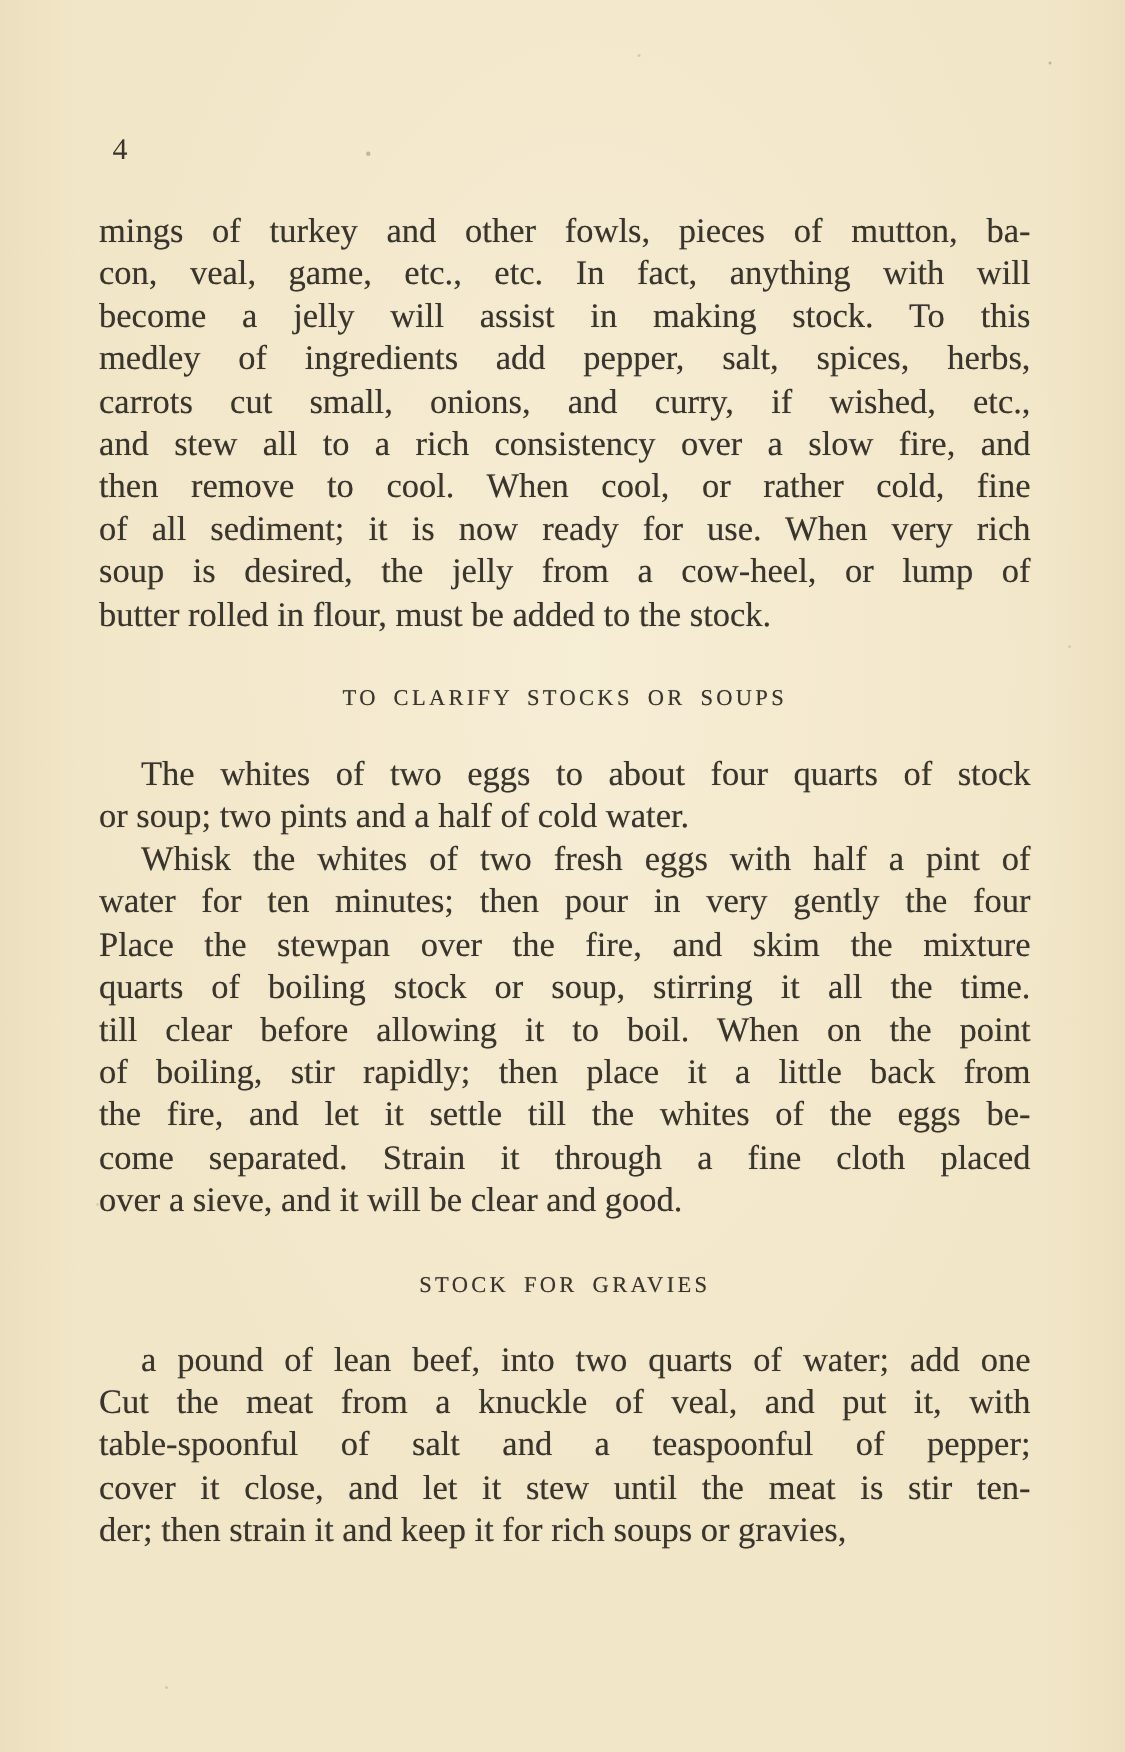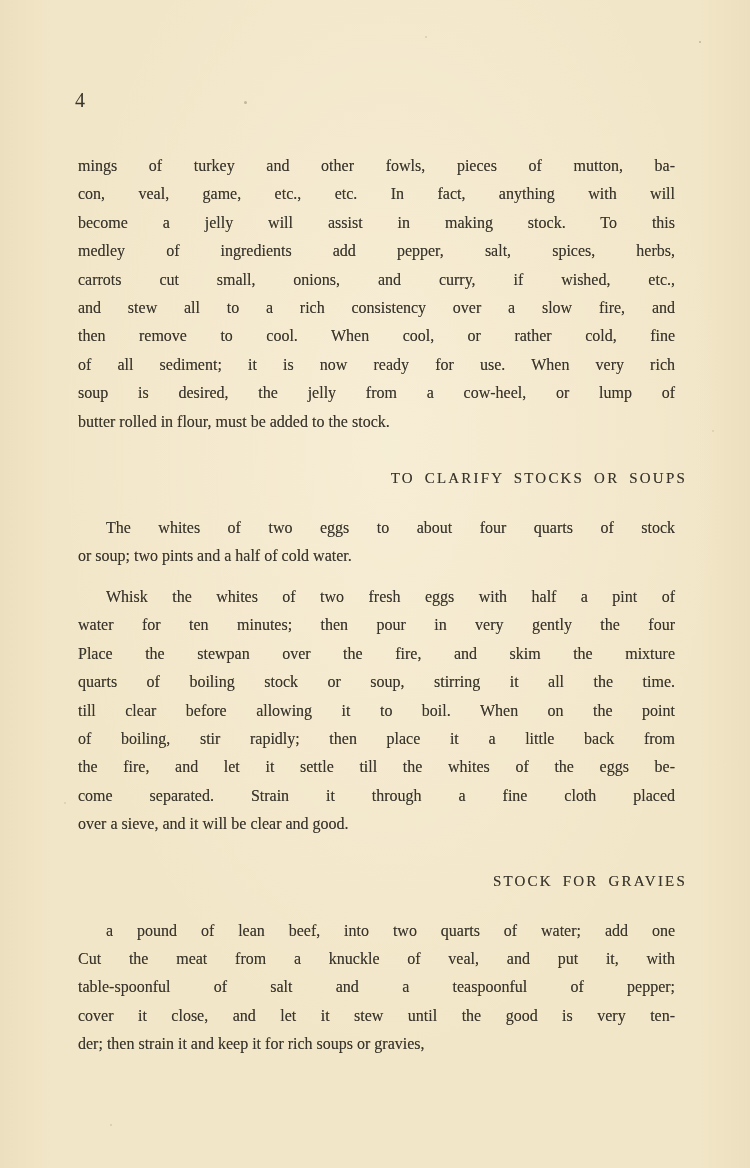--- a/index.html
+++ b/index.html
@@ -56,39 +56,39 @@
     font-style: italic;
     font-size: 22px;
     letter-spacing: 3.5px;
     word-spacing: 12px;
     text-shadow: 0 0 0.5px rgba(57,53,44,0.55);
   }
   .content-area {
     padding-top: 26px;
   }
   .para {
-    font-size: 16px;
+    font-size: 23px;
     line-height: 28.4px;
     text-shadow: 0 0 0.5px rgba(57,53,44,0.5);
-    margin: 12px;
+    margin: 0;
   }
   .line {
     text-align: justify;
     text-align-last: justify;
     white-space: normal;
   }
   .para .line:last-child {
     text-align-last: left;
   }
   .para.indent .line:first-child {
     text-indent: 28px;
   }
   .section-heading {
     margin: 32px 0 26px 0;
-    text-align: right;
+    text-align: center;
     font-size: 15px;
     line-height: 20px;
     letter-spacing: 2.2px;
     word-spacing: 4px;
     text-shadow: 0 0 0.5px rgba(57,53,44,0.5);
   }
 </style>
 </head>
 <body>
 
@@ -131,18 +131,18 @@
           <div class="line">of boiling, stir rapidly; then place it a little back from</div>
           <div class="line">the fire, and let it settle till the whites of the eggs be-</div>
           <div class="line">come separated.  Strain it through a fine cloth placed</div>
           <div class="line">over a sieve, and it will be clear and good.</div>
         </div>
         <div class="section-heading">STOCK FOR GRAVIES</div>
         <div class="para indent">
           <div class="line">a pound of lean beef, into two quarts of water; add one</div>
           <div class="line">Cut the meat from a knuckle of veal, and put it, with</div>
           <div class="line">table-spoonful of salt and a teaspoonful of pepper;</div>
-          <div class="line">cover it close, and let it stew until the good is very ten-</div>
+          <div class="line">cover it close, and let it stew until the meat is stir ten-</div>
           <div class="line">der; then strain it and keep it for rich soups or gravies,</div>
         </div>
       </div>
   </div>
 </div>
 
 </body></html>

